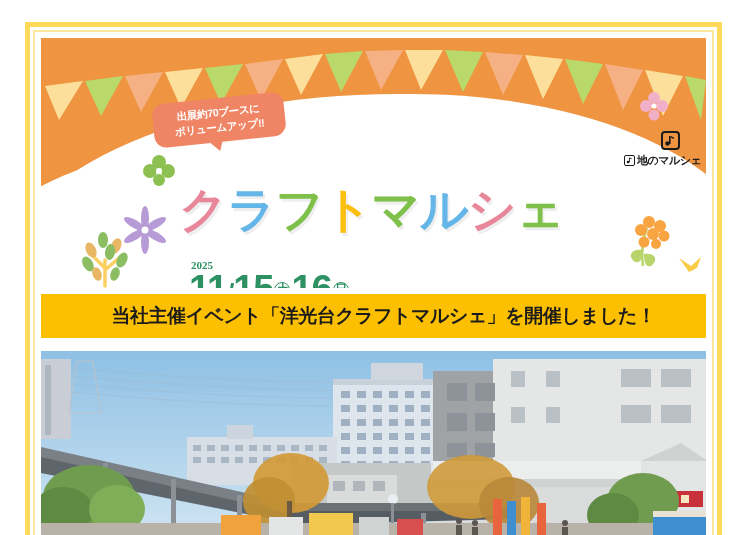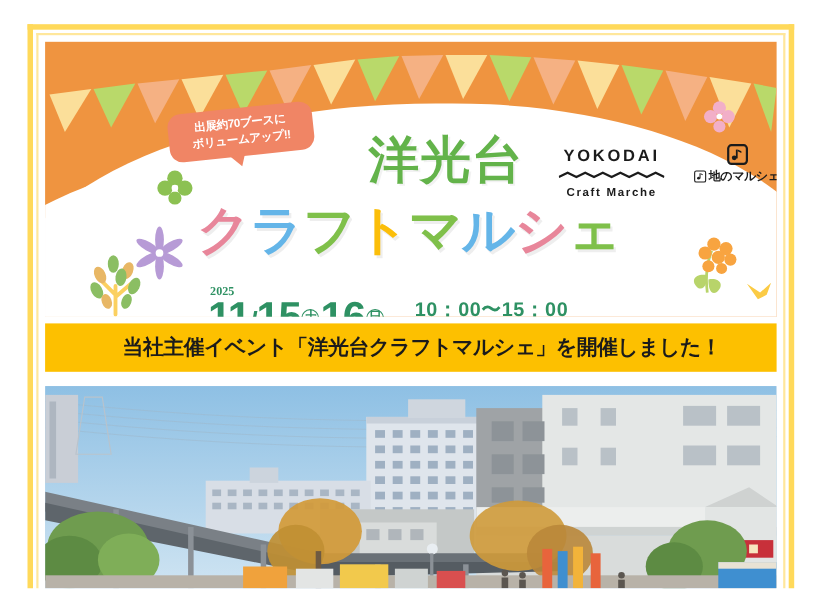--- a/index.html
+++ b/index.html
@@ -51,21 +51,21 @@
           color:#1b1b1b; }
   .logo1 .l1{ font-size:15px; font-weight:bold; letter-spacing:2.5px; line-height:1.1; }
   .logo1 .wave{ height:8px; margin:1px 0 1px; }
   .logo1 .l2{ font-size:10.5px; font-weight:bold; letter-spacing:1.5px; }
 
   
   .logo2{ position:absolute; left:583px; top:93px; width:92px; }
   .logo2 .badge{ width:19px; height:19px; margin:0 auto 3px;
                  border:2px solid #1b1b1b; border-radius:4px;
                  display:flex; align-items:center; justify-content:center; }
-  .logo2 .row{ display:flex; align-items:center; gap:2px; justify-content:center;
+  .logo2 .row{ display:flex; align-items:center; gap:2px; justify-content:flex-start;
                font-size:11px; font-weight:bold; color:#1b1b1b; letter-spacing:-.5px;
                white-space:nowrap; }
   .logo2 .minibox{ width:11px; height:11px; border:1.6px solid #1b1b1b; border-radius:2px;
                    display:inline-flex; align-items:center; justify-content:center; }
 
   
   .bigtitle{ position:absolute; left:138px; top:148px; font-size:48px; font-weight:bold;
              line-height:1; letter-spacing:-1px; white-space:nowrap; }
   .bigtitle span{ text-shadow:2px 3px 0 rgba(120,120,120,.13); }
 
@@ -191,29 +191,21 @@
       </g>
     </svg>
 
     <div class="bubble">
       <div class="bubble-t">
         <span>出展約70ブースに</span>
         <span>ボリュームアップ!!</span>
       </div>
     </div>
 
-    <div class="ykd">洋光台</div>
-
-    <div class="logo1">
-      <div class="l1">YOKODAI</div>
-      <svg class="wave" viewBox="0 0 96 8" preserveAspectRatio="none">
-        <path d="M0,6 L8,2 L16,6 L24,2 L32,6 L40,2 L48,6 L56,2 L64,6 L72,2 L80,6 L88,2 L96,6" stroke="#1b1b1b" stroke-width="2" fill="none"></path>
-      </svg>
-      <div class="l2">Craft Marche</div>
-    </div>
+
 
     <div class="logo2">
       <div class="badge">
         <svg width="12" height="12" viewBox="0 0 12 12">
           <circle cx="3.5" cy="8.5" r="2.2" fill="#1b1b1b"></circle>
           <rect x="5" y="1" width="1.6" height="8" fill="#1b1b1b"></rect>
           <path d="M6.6,1 L10,2.4 L10,4 L6.6,2.6 Z" fill="#1b1b1b"></path>
         </svg>
       </div>
       <div class="row">
@@ -230,24 +222,20 @@
 
     <div class="bigtitle">
       <span style="color:#E8869A">ク</span><span style="color:#64B5E8">ラ</span><span style="color:#7FC04A">フ</span><span style="color:#FBBE0A">ト</span><span style="color:#7FC04A">マ</span><span style="color:#64B5E8">ル</span><span style="color:#E8869A">シ</span><span style="color:#7FC04A">ェ</span>
     </div>
 
     <div class="dateblk">
       <span class="yr">2025</span>
       <span class="md"><span>11</span><span class="sm">/</span><span>15</span><span class="dow">土</span><span>16</span><span class="dow">日</span></span>
     </div>
 
-    <div class="timeplace">
-      <div class="t">10：00〜15：00</div>
-
-    </div>
   </div>
 
   <div class="band">
     <span>当社主催イベント「洋光台クラフトマルシェ」を開催しました！</span>
   </div>
 
   <div class="photo">
     <svg width="665" height="184" viewBox="0 0 665 184">
       <defs>
         <linearGradient id="sky" x1="0" y1="0" x2="0" y2="1">

